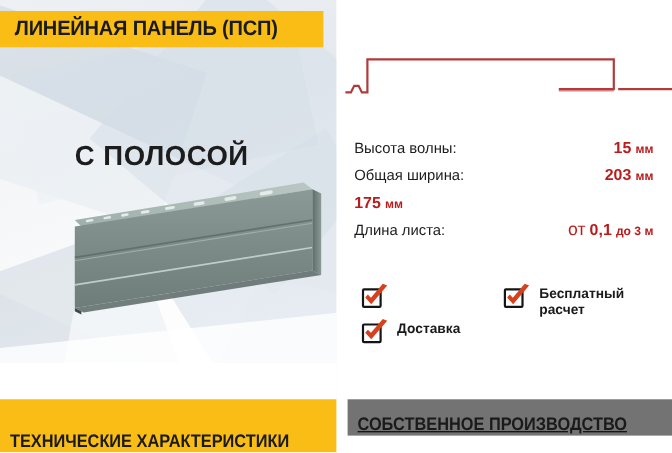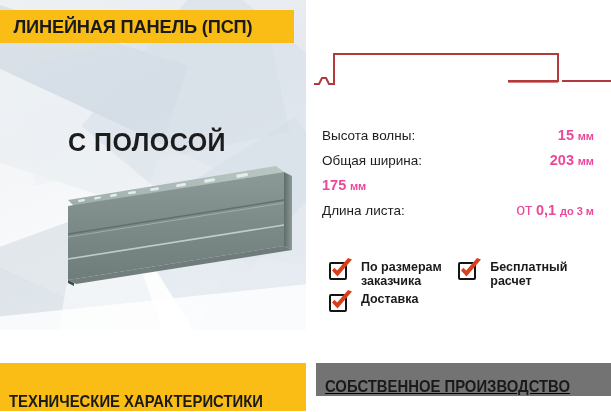--- a/index.html
+++ b/index.html
@@ -136,21 +136,21 @@
     justify-content: space-between;
     height: 25px;
   }
   .spec-label {
     font-size: 13.5px;
     color: #1d1d1d;
     white-space: nowrap;
   }
   .spec-value {
     font-size: 13.5px;
-    color: #ec4899;
+    color: #b91c1c;
     white-space: nowrap;
     text-align: right;
   }
   .spec-value .num { font-weight: bold; font-size: 14.5px; }
   .spec-value .unit { font-weight: bold; font-size: 11px; }
   .spec-value .pre  { font-weight: normal; font-size: 16px; }
 
   
   #features {
     position: absolute;
@@ -329,21 +329,20 @@
 
     <div id="features">
       <div class="feat-row">
         <div id="feat-col-1" class="feature">
           <span class="chk">
             <span class="box"></span>
             <svg viewBox="0 0 26 26">
                 <path d="M4 13.5 L9.5 19.5 L24 2.5 L20 1 L9.2 13.6 L6.4 10.8 Z" fill="#d6401e"></path>
               </svg>
           </span>
-          <span class="flabel">По размерам заказчика</span>
         </div>
         <div class="feature">
           <span class="chk">
             <span class="box"></span>
             <svg viewBox="0 0 26 26">
                 <path d="M4 13.5 L9.5 19.5 L24 2.5 L20 1 L9.2 13.6 L6.4 10.8 Z" fill="#d6401e"></path>
               </svg>
           </span>
           <span class="flabel">Бесплатный расчет</span>
         </div>

